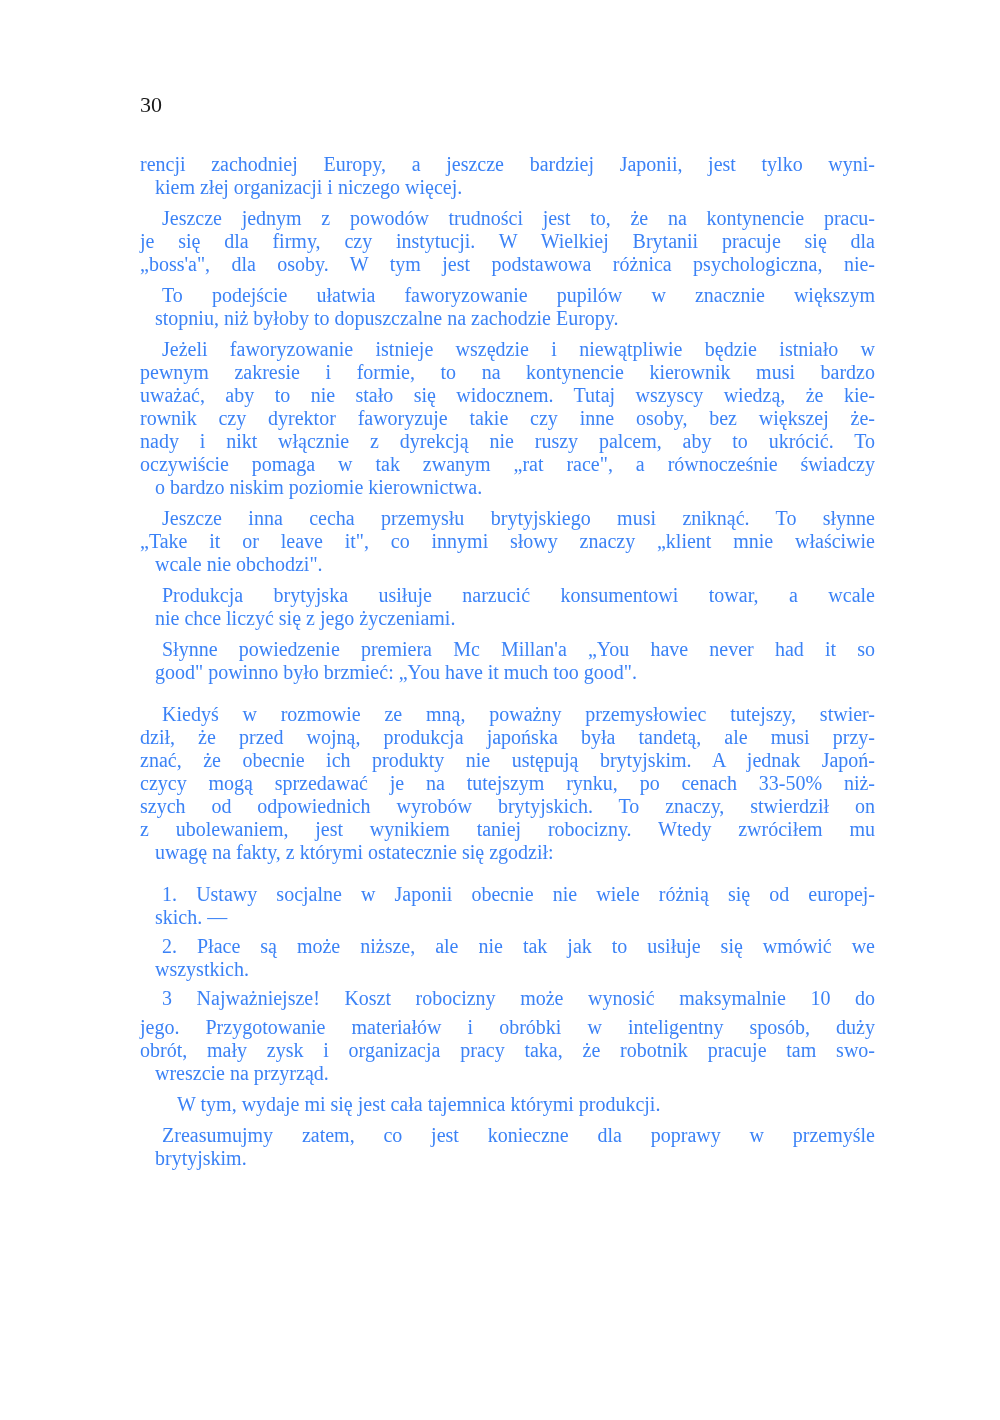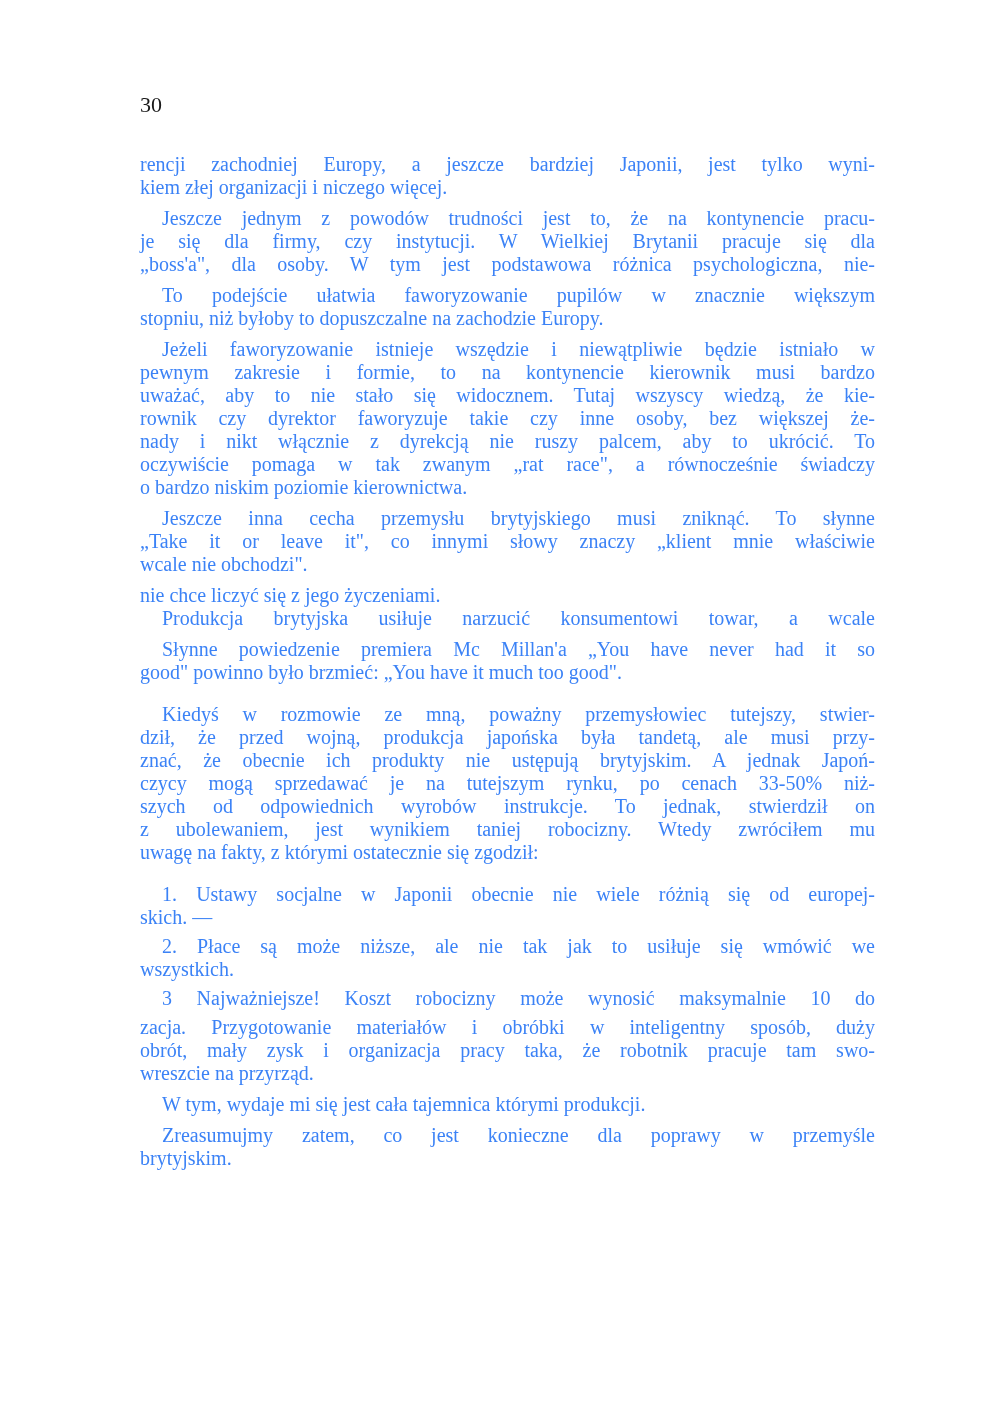--- a/index.html
+++ b/index.html
@@ -14,21 +14,21 @@
       font-size: 22px; line-height: 26px; color: #1a1a1a;
     }
     .body-text {
       position: absolute; left: 140px; top: 153px; width: 735px;
       font-size: 20px; line-height: 23px; color: #3b82f6;
     }
     .para { margin: 0 0 8px 0; text-align: justify; text-indent: 22px; }
     .para.no-indent { text-indent: 0; }
     .para.gap-before { margin-top: 19px; }
     .line { display: block; text-align: justify; text-align-last: justify; }
-    .line.last { text-align-last: left; }
+    .line.last { text-align-last: left; margin-left: 15px; }
     .line.first { padding-left: 22px; }
     .list-item { margin: 0 0 6px 0; }
   </style>
 </head>
 <body>
 
 <div class="page">
   <div class="page-number">30</div>
 
   <div class="body-text">
@@ -59,55 +59,55 @@
       <span class="line last">o bardzo niskim poziomie kierownictwa.</span>
     </p>
 
     <p class="para no-indent">
       <span class="line first">Jeszcze inna cecha przemysłu brytyjskiego musi zniknąć. To słynne</span>
       <span class="line">„Take it or leave it", co innymi słowy znaczy „klient mnie właściwie</span>
       <span class="line last">wcale nie obchodzi".</span>
     </p>
 
     <p class="para no-indent">
+      <span class="line first">Produkcja brytyjska usiłuje narzucić konsumentowi towar, a wcale</span>
       <span class="line last">nie chce liczyć się z jego życzeniami.</span>
-      <span class="line first">Produkcja brytyjska usiłuje narzucić konsumentowi towar, a wcale</span>
     </p>
 
     <p class="para no-indent">
       <span class="line first">Słynne powiedzenie premiera Mc Millan'a „You have never had it so</span>
       <span class="line last">good" powinno było brzmieć: „You have it much too good".</span>
     </p>
 
     <p class="para no-indent gap-before">
       <span class="line first">Kiedyś w rozmowie ze mną, poważny przemysłowiec tutejszy, stwier-</span>
       <span class="line">dził, że przed wojną, produkcja japońska była tandetą, ale musi przy-</span>
       <span class="line">znać, że obecnie ich produkty nie ustępują brytyjskim. A jednak Japoń-</span>
       <span class="line">czycy mogą sprzedawać je na tutejszym rynku, po cenach 33-50% niż-</span>
-      <span class="line">szych od odpowiednich wyrobów instrukcje. To jednak, stwierdził on</span>
+      <span class="line">szych od odpowiednich wyrobów brytyjskich. To znaczy, stwierdził on</span>
       <span class="line">z ubolewaniem, jest wynikiem taniej robocizny. Wtedy zwróciłem mu</span>
       <span class="line last">uwagę na fakty, z którymi ostatecznie się zgodził:</span>
     </p>
 
     <p class="para no-indent list-item gap-before">
       <span class="line first">1. Ustawy socjalne w Japonii obecnie nie wiele różnią się od europej-</span>
       <span class="line last">skich. —</span>
     </p>
 
     <p class="para no-indent list-item">
       <span class="line first">2. Płace są może niższe, ale nie tak jak to usiłuje się wmówić we</span>
       <span class="line last">wszystkich.</span>
     </p>
 
     <p class="para no-indent list-item">
       <span class="line first">3 Najważniejsze! Koszt robocizny może wynosić maksymalnie 10 do</span>
     </p>
 
     <p class="para no-indent">
-      <span class="line">zacja. Przygotowanie materiałów i obróbki w inteligentny sposób, duży</span>
+      <span class="line">jego. Przygotowanie materiałów i obróbki w inteligentny sposób, duży</span>
       <span class="line">obrót, mały zysk i organizacja pracy taka, że robotnik pracuje tam swo-</span>
       <span class="line last">wreszcie na przyrząd.</span>
     </p>
 
     <p class="para no-indent">
       <span class="line first last">W tym, wydaje mi się jest cała tajemnica którymi produkcji.</span>
     </p>
 
     <p class="para no-indent">
       <span class="line first">Zreasumujmy zatem, co jest konieczne dla poprawy w przemyśle</span>

